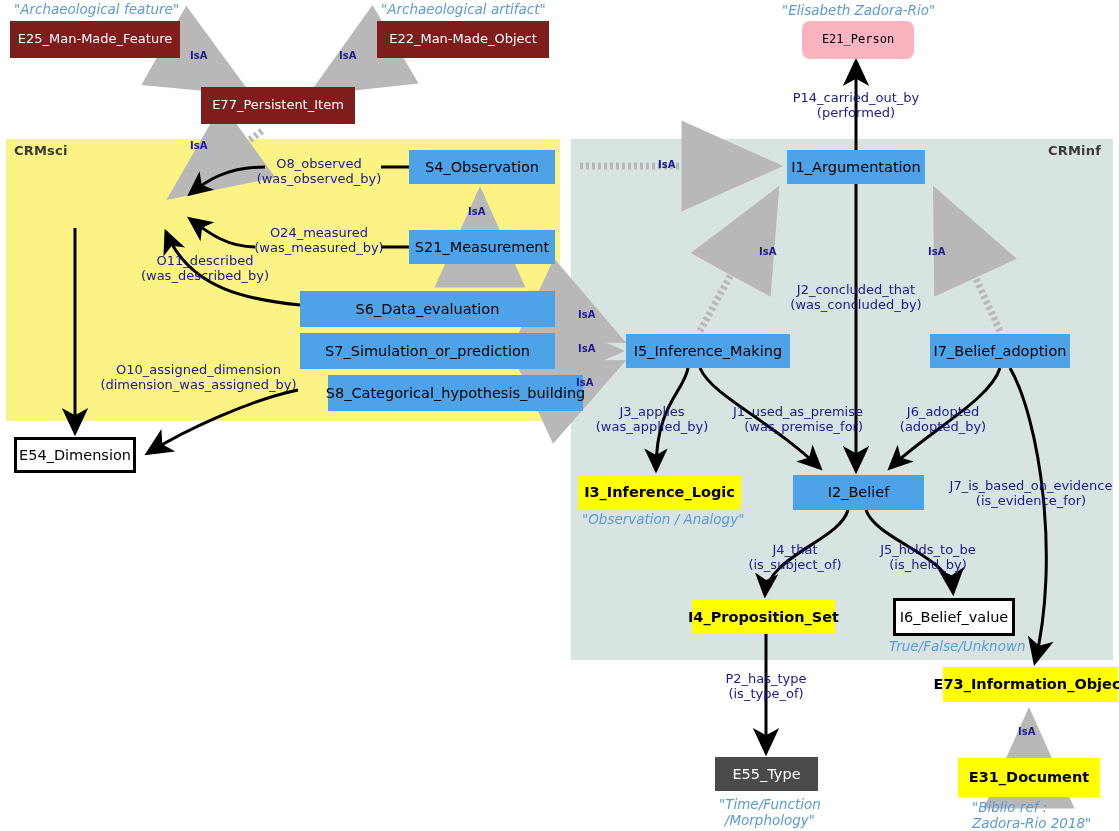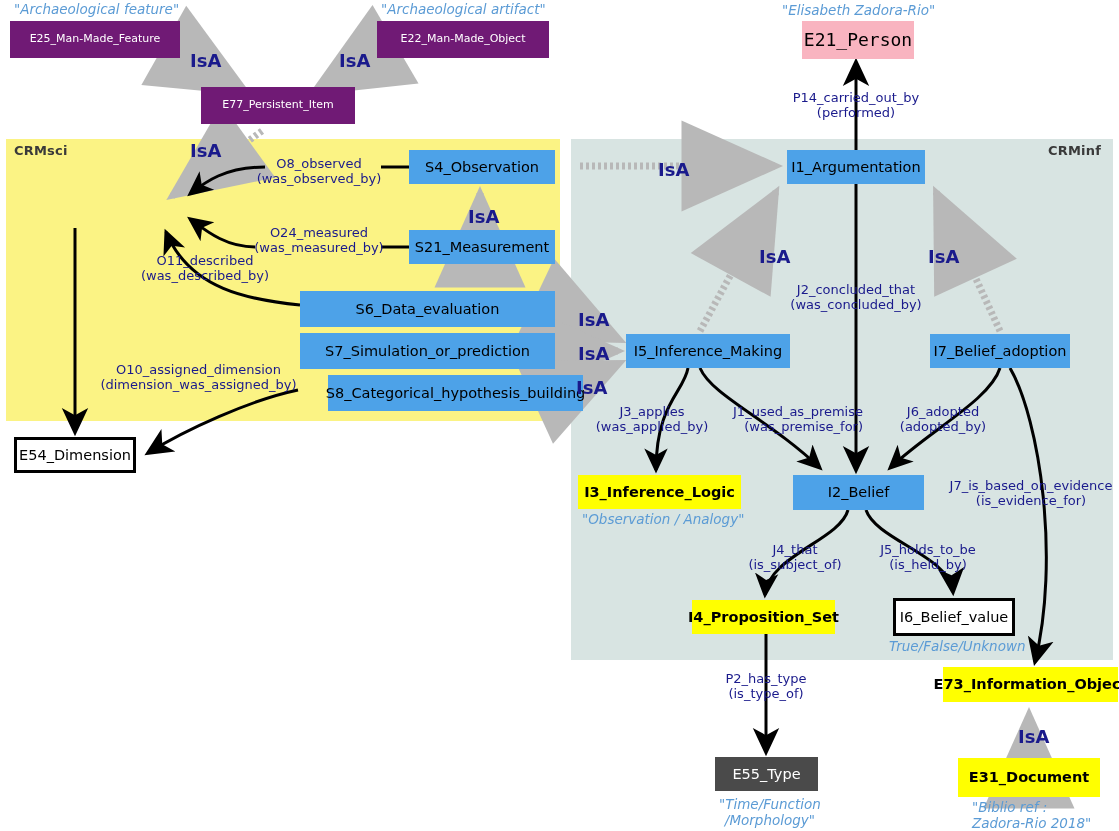--- a/index.html
+++ b/index.html
@@ -6,33 +6,33 @@
   body{font-family:"DejaVu Sans","Liberation Sans",sans-serif;}
   #stage{position:relative;width:1119px;height:831px;overflow:hidden;background:#ffffff;}
   #edges{position:absolute;left:0;top:0;width:1119px;height:831px;pointer-events:none;}
 
   .panel{position:absolute;}
   .panel-label{position:absolute;font-weight:bold;font-size:13px;color:#3a3a3a;letter-spacing:.2px;}
 
   .node{position:absolute;display:flex;align-items:center;justify-content:center;
         text-align:center;font-size:14.5px;color:#000;line-height:1.15;
         box-sizing:border-box;}
-  .n-brown{background:#701a75;color:#ffffff;font-size:11px;}
+  .n-brown{background:#7f1d1d;color:#ffffff;font-size:13px;}
   .n-blue{background:#4da2e8;color:#000000;}
   .n-yellow{background:#ffff00;color:#000;font-weight:bold;font-size:14.5px;}
-  .n-pink{background:#f9b4c0;color:#000;font-family:"DejaVu Sans Mono","Liberation Mono",monospace;font-size:18px;}
+  .n-pink{background:#f9b4c0;color:#000;font-family:"DejaVu Sans Mono","Liberation Mono",monospace;font-size:12px;border-radius:8px;}
   .n-white{background:#ffffff;color:#000;border:3px solid #000;}
   .n-dark{background:#4a4a4a;color:#ffffff;}
 
   .anno{position:absolute;color:#5b9bd5;font-style:italic;font-size:13.5px;
         font-family:"DejaVu Sans","Liberation Sans",sans-serif;white-space:pre;line-height:1.18;}
 
   .elabel{position:absolute;color:#1a1a8c;font-size:13px;text-align:center;white-space:pre;
           line-height:1.18;font-family:"DejaVu Sans","Liberation Sans",sans-serif;}
-  .isa{position:absolute;color:#1a1a8c;font-size:18px;font-weight:bold;
+  .isa{position:absolute;color:#1a1a8c;font-size:10px;font-weight:bold;
        font-family:"DejaVu Sans","Liberation Sans",sans-serif;}
 </style>
 </head>
 <body>
 
 <div id="stage">
 
   <div class="panel" style="left:6px;top:139px;width:554px;height:282px;background:#fbf384;"></div>
   <div class="panel-label" style="left:14px;top:143px;">CRMsci</div>
 

